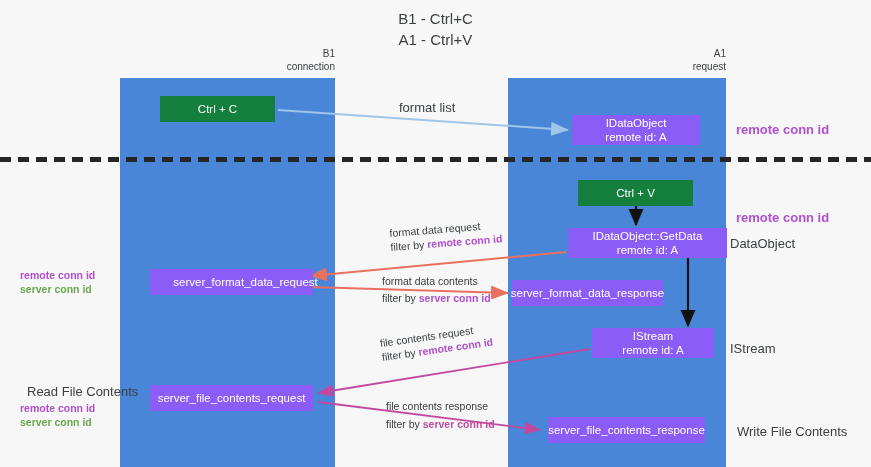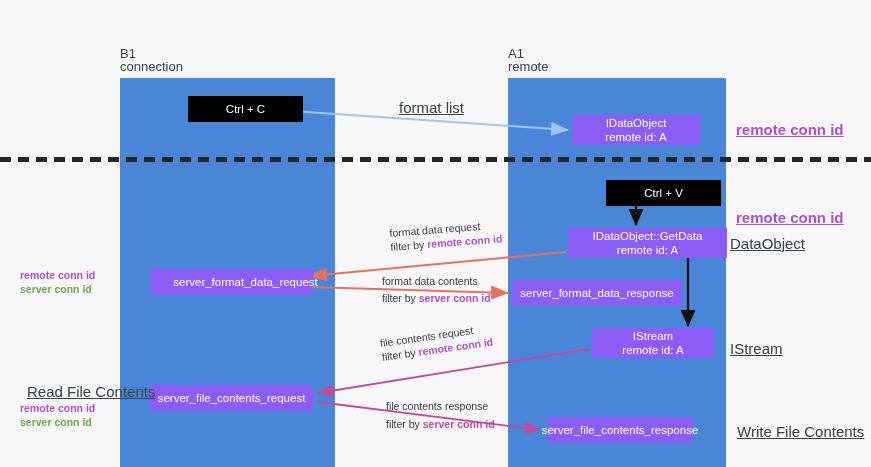--- a/index.html
+++ b/index.html
@@ -27,22 +27,22 @@
     left: 0; right: 0;
     top: 8px;
     text-align: center;
     font-size: 15px;
     color: #3c4043;
     line-height: 21px;
     white-space: pre-line;
   }
   .col-head {
     position: absolute;
-    text-align: left;
-    font-size: 13px;
+    text-align: right;
+    font-size: 10px;
     color: #3c4043;
     line-height: 13px;
     white-space: pre-line;
   }
   .col-head-b1 { left: 120px; top: 47px; width: 215px; }
   .col-head-a1 { left: 508px; top: 47px; width: 218px; }
 
   .box {
     position: absolute;
     box-sizing: border-box;
@@ -50,40 +50,39 @@
     flex-direction: column;
     align-items: center;
     justify-content: center;
     color: #ffffff;
     font-size: 11.5px;
     line-height: 14px;
     text-align: center;
     white-space: pre-line;
     padding: 2px 4px;
   }
-  .box-green { background: #000000; margin-left: 28px; }
+  .box-green { background: #15803d; }
   .box-orange { background: #8b5cf6; }
 
   .divider {
     position: absolute;
     left: 0;
     top: 157px;
     width: 871px;
     height: 5px;
     background-image: repeating-linear-gradient(
       to right, #262626 0px, #262626 11px, rgba(0,0,0,0) 11px, rgba(0,0,0,0) 18px);
   }
 
   .lbl {
     position: absolute;
-    font-size: 15px;
+    font-size: 13px;
     line-height: 15px;
     color: #3c4043;
     white-space: nowrap;
-    text-decoration: underline;
   }
   .lbl-purple { color: #b14fcf; font-weight: bold; }
   .lbl-green  { color: #6aa84f; font-weight: bold; }
   .lbl-stack { position: absolute; white-space: nowrap; }
   .lbl-stack div { font-size: 10.5px; line-height: 14px; }
   .rot { transform-origin: left center; }
   .ttl-plain { color: #3c4043; }
   .pink-b { color: #c2499f; font-weight: bold; }
 
   svg.arrows {
@@ -95,25 +94,27 @@
   }
 </style>
 </head>
 <body>
 
 <div id="stage">
 
   <div class="lane lane-b1"></div>
   <div class="lane lane-a1"></div>
 
+  <div class="title">B1 - Ctrl+C
+A1 - Ctrl+V</div>
 
   <div class="col-head col-head-b1">B1
 connection</div>
   <div class="col-head col-head-a1">A1
-remote</div>
+request</div>
 
   <svg class="arrows">
     <defs>
       <marker id="ah-blue" markerWidth="9" markerHeight="7" refX="8.5" refY="3.5" orient="auto">
         <polygon points="0 0, 9 3.5, 0 7" fill="#9fc5e8"></polygon>
       </marker>
       <marker id="ah-red" markerWidth="9" markerHeight="7" refX="8.5" refY="3.5" orient="auto">
         <polygon points="0 0, 9 3.5, 0 7" fill="#e8705f"></polygon>
       </marker>
       <marker id="ah-magenta" markerWidth="9" markerHeight="7" refX="8.5" refY="3.5" orient="auto">
@@ -146,28 +147,28 @@
   <div class="box box-orange" style="left:572px; top:115px; width:128px; height:30px;">IDataObject
 remote id: A</div>
 
   <div class="box box-green" style="left:578px; top:180px; width:115px; height:26px;">Ctrl + V</div>
 
   <div class="box box-orange" style="left:568px; top:228px; width:159px; height:30px;">IDataObject::GetData
 remote id: A</div>
 
   <div class="box box-orange" style="left:150px; top:269px; width:163px; height:26px;padding-left:32px;">server_format_data_request</div>
 
-  <div class="box box-orange" style="left:512px; top:280px; width:170px; height:26px;">server_format_data_response</div>
+  <div class="box box-orange" style="left:512px; top:280px; width:151px; height:26px;">server_format_data_response</div>
 
   <div class="box box-orange" style="left:592px; top:328px; width:122px; height:30px;">IStream
 remote id: A</div>
 
   <div class="box box-orange" style="left:150px; top:385px; width:163px; height:26px;">server_file_contents_request</div>
 
-  <div class="box box-orange" style="left:548px; top:417px; width:144px; height:26px;">server_file_contents_response</div>
+  <div class="box box-orange" style="left:548px; top:417px; width:157px; height:26px;">server_file_contents_response</div>
 
   <div class="lbl" style="left:399px; top:100px;">format list</div>
 
   <div class="lbl-stack rot" style="left:390px; top:226px; transform: rotate(-4.5deg);">
     <div class="ttl-plain">format data request</div>
     <div><span class="ttl-plain">filter by </span><span class="lbl-purple">remote conn id</span></div>
   </div>
 
   <div class="lbl-stack" style="left:382px; top:274px;">
     <div class="ttl-plain">format data contents</div>

